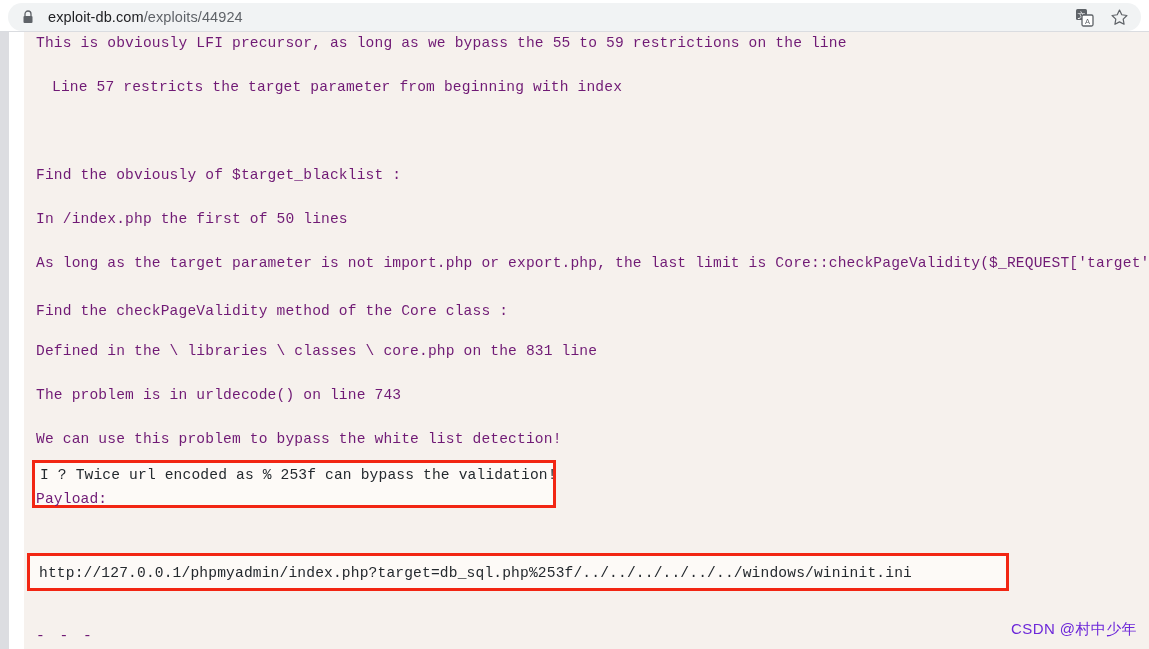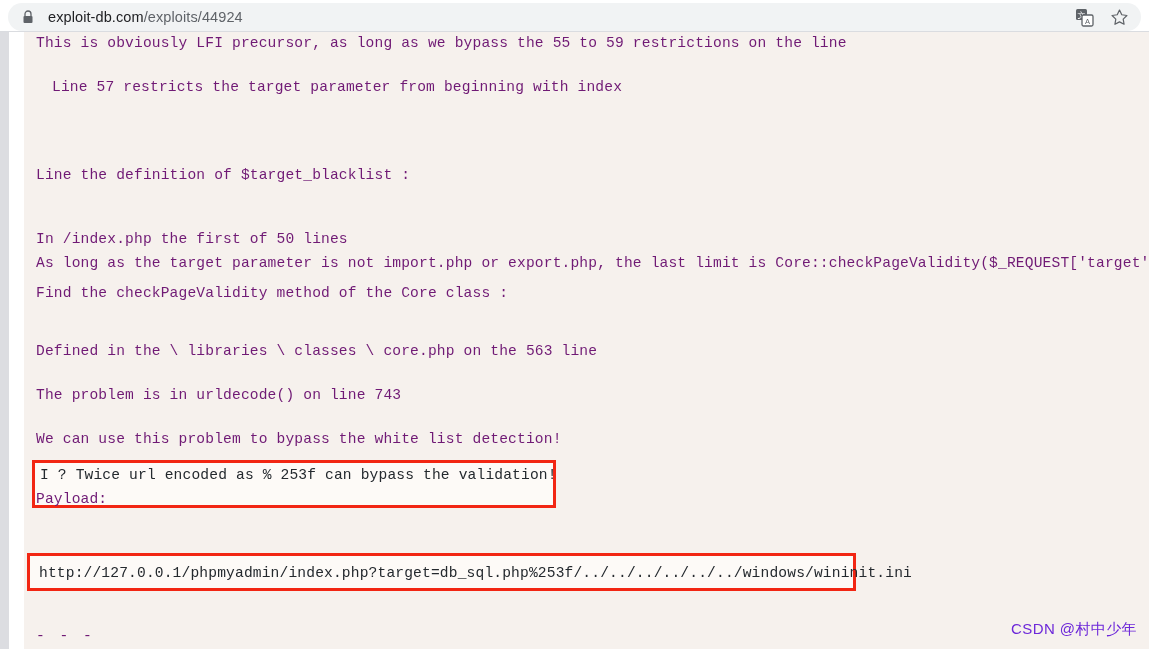--- a/index.html
+++ b/index.html
@@ -170,35 +170,35 @@
 <div class="toolbar-divider"></div>
 
 <div class="viewport">
 
   <div class="scrollbar-track"></div>
 
   <div class="page-content">
 
     <div class="line" style="left:12px; top:2px;">This is obviously LFI precursor, as long as we bypass the 55 to 59 restrictions on the line</div>
     <div class="line" style="left:28px; top:46px;">Line 57 restricts the target parameter from beginning with index</div>
-    <div class="line" style="left:12px; top:134px;">Line the definition of $target_blacklist :</div>
-    <div class="line" style="left:12px; top:178px;margin-top:20px;">In /index.php the first of 50 lines</div>
+    <div class="line" style="left:12px; top:134px;">Find the obviously of $target_blacklist :</div>
+    <div class="line" style="left:12px; top:178px;">In /index.php the first of 50 lines</div>
     <div class="line" style="left:12px; top:222px;">As long as the target parameter is not import.php or export.php, the last limit is Core::checkPageValidity($_REQUEST['target'])</div>
-    <div class="line" style="left:12px; top:252px;">Find the checkPageValidity method of the Core class :</div>
-    <div class="line" style="left:12px; top:310px;">Defined in the \ libraries \ classes \ core.php on the 563 line</div>
+    <div class="line" style="left:12px; top:270px;">Find the checkPageValidity method of the Core class :</div>
+    <div class="line" style="left:12px; top:310px;">Defined in the \ libraries \ classes \ core.php on the 831 line</div>
     <div class="line" style="left:12px; top:354px;">The problem is in urldecode() on line 743</div>
     <div class="line" style="left:12px; top:398px;">We can use this problem to bypass the white list detection!</div>
 
     <div class="redbox" style="left:8px; top:428px; width:524px; height:48px;">
       <div class="line" style="left:5px; top:3px;">I ? Twice url encoded as % 253f can bypass the validation!</div>
     </div>
 
     <div class="line" style="left:12px; top:458px;">Payload:</div>
 
-    <div class="redbox" style="left:3px; top:521px; width:829px; height:38px;">
+    <div class="redbox" style="left:3px; top:521px; width:982px; height:38px;">
       <div class="line" style="left:9px; top:8px;">http://127.0.0.1/phpmyadmin/index.php?target=db_sql.php%253f/../../../../../../windows/wininit.ini</div>
     </div>
 
     <div class="line" style="left:12px; top:595px; letter-spacing:3px;">- - -</div>
 
     <div class="watermark">CSDN @村中少年</div>
   </div>
 </div>
 
 </body></html>

